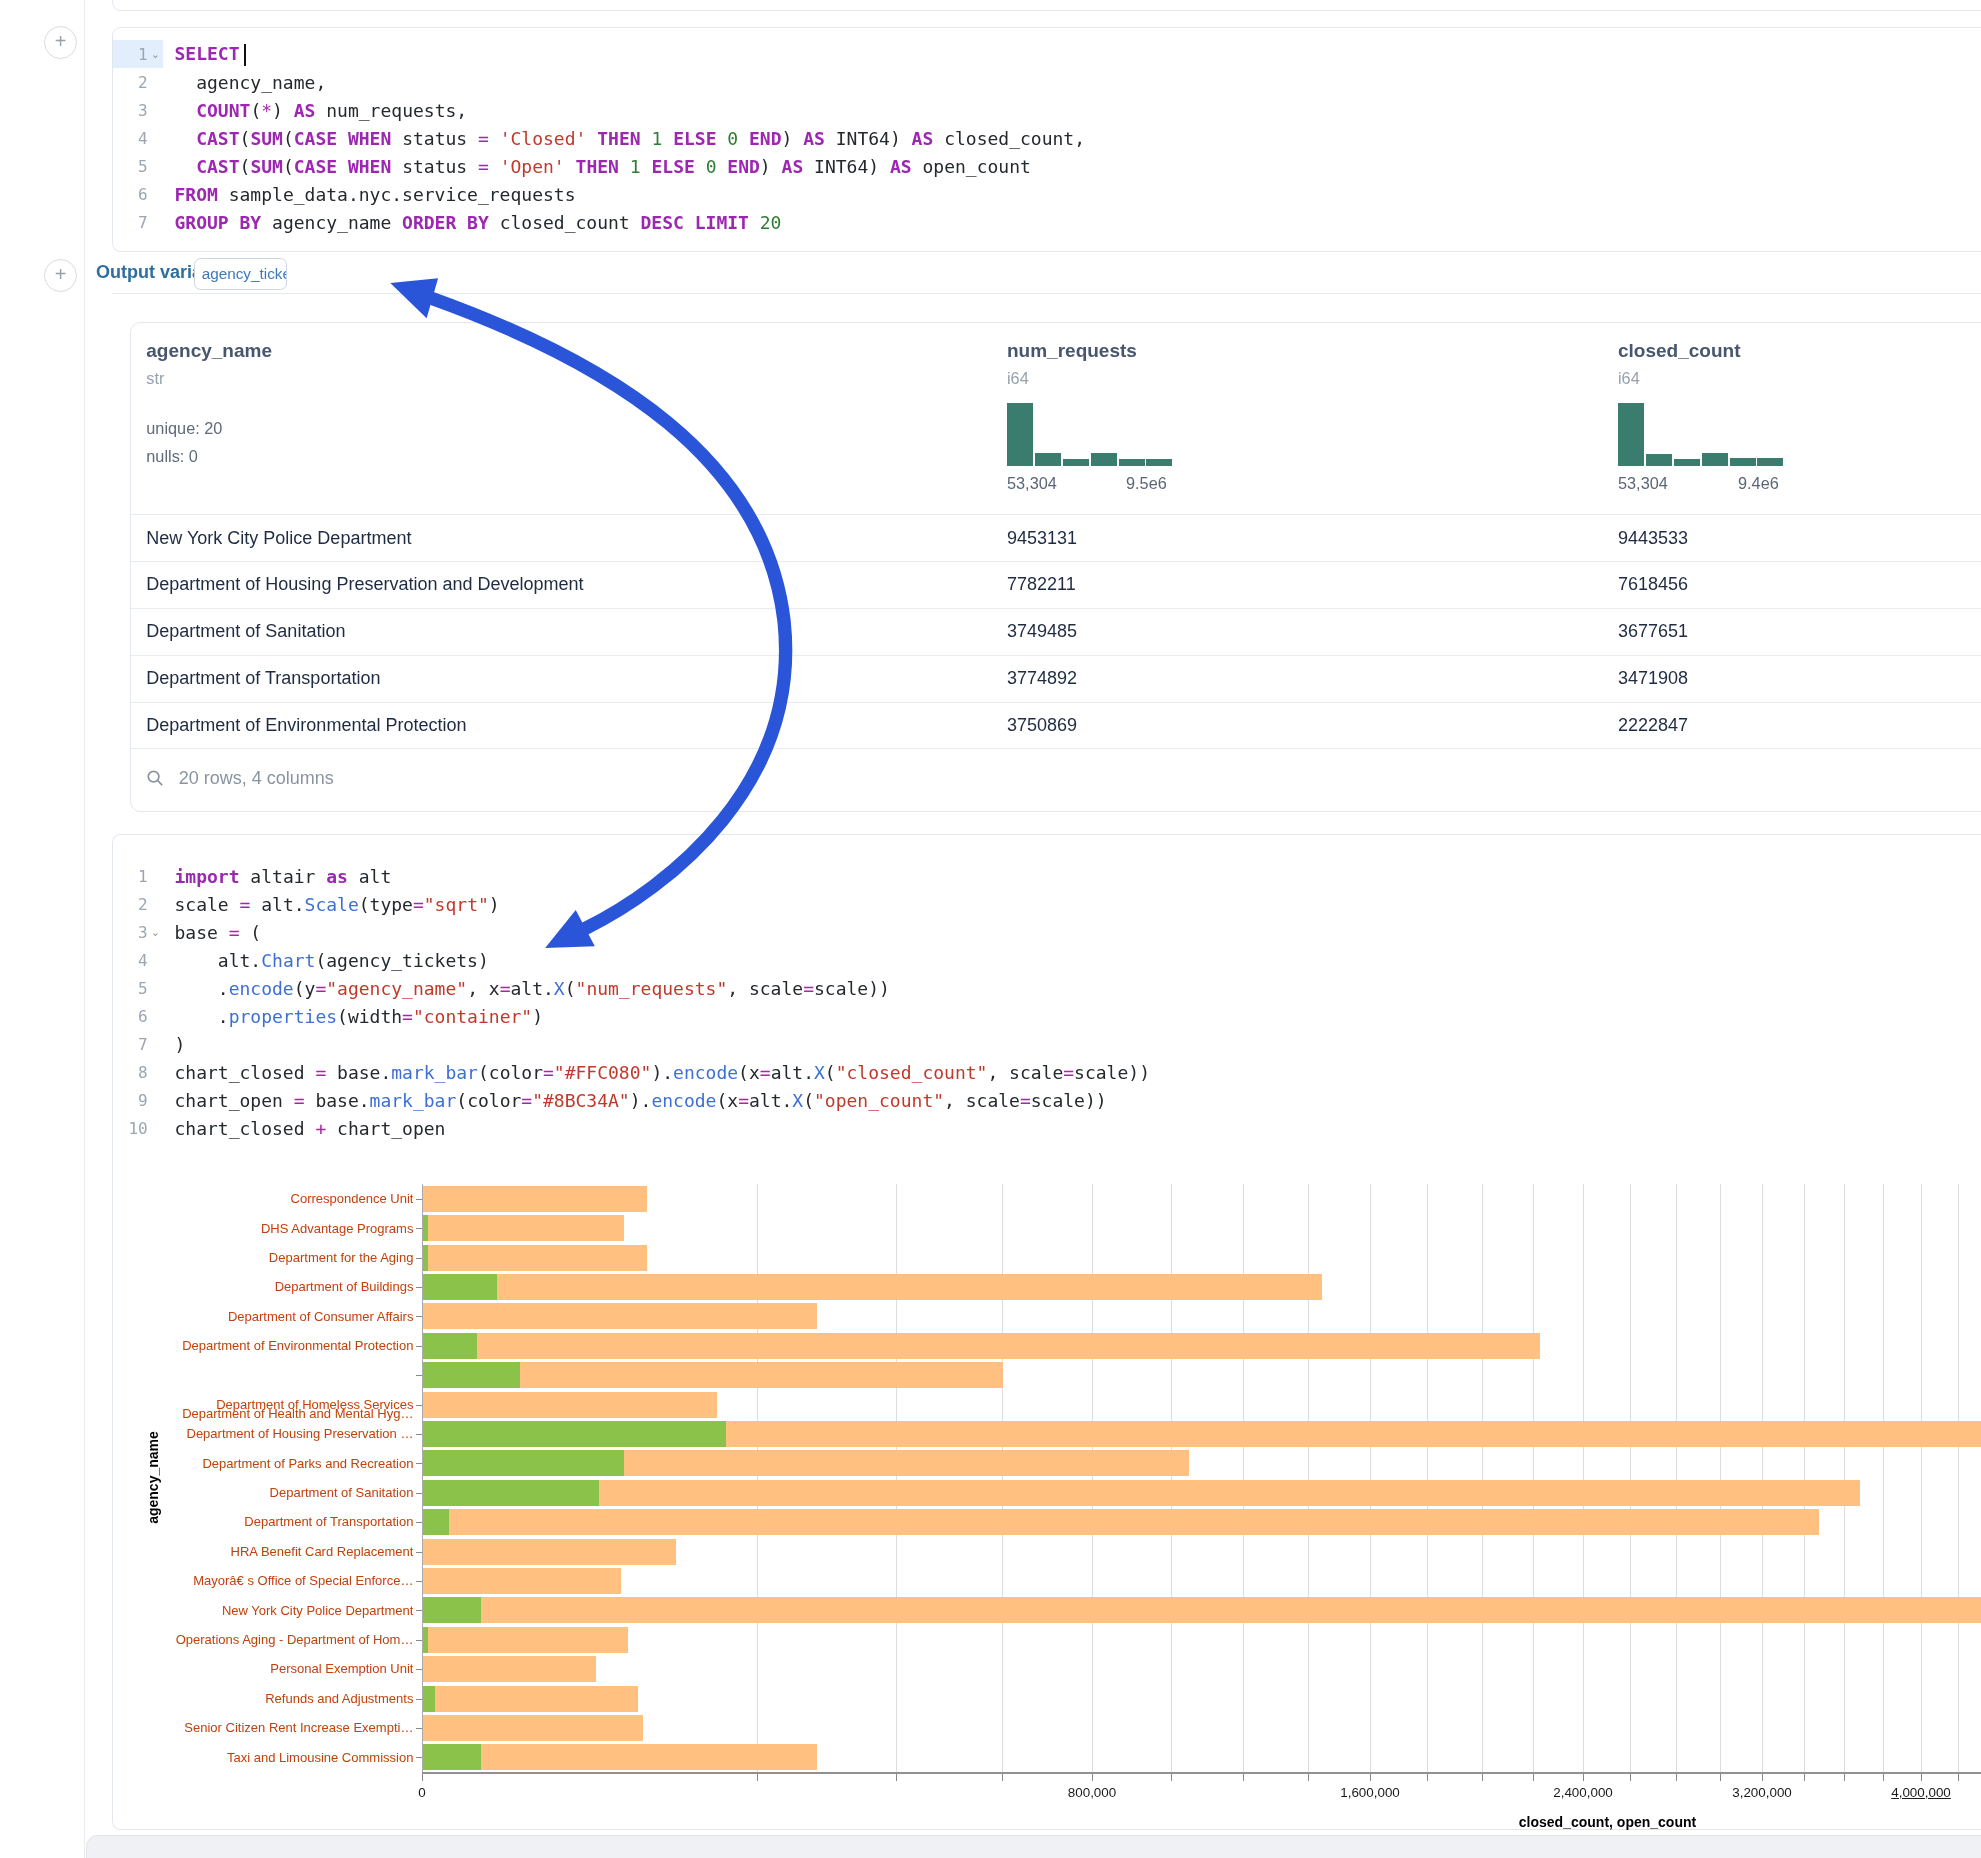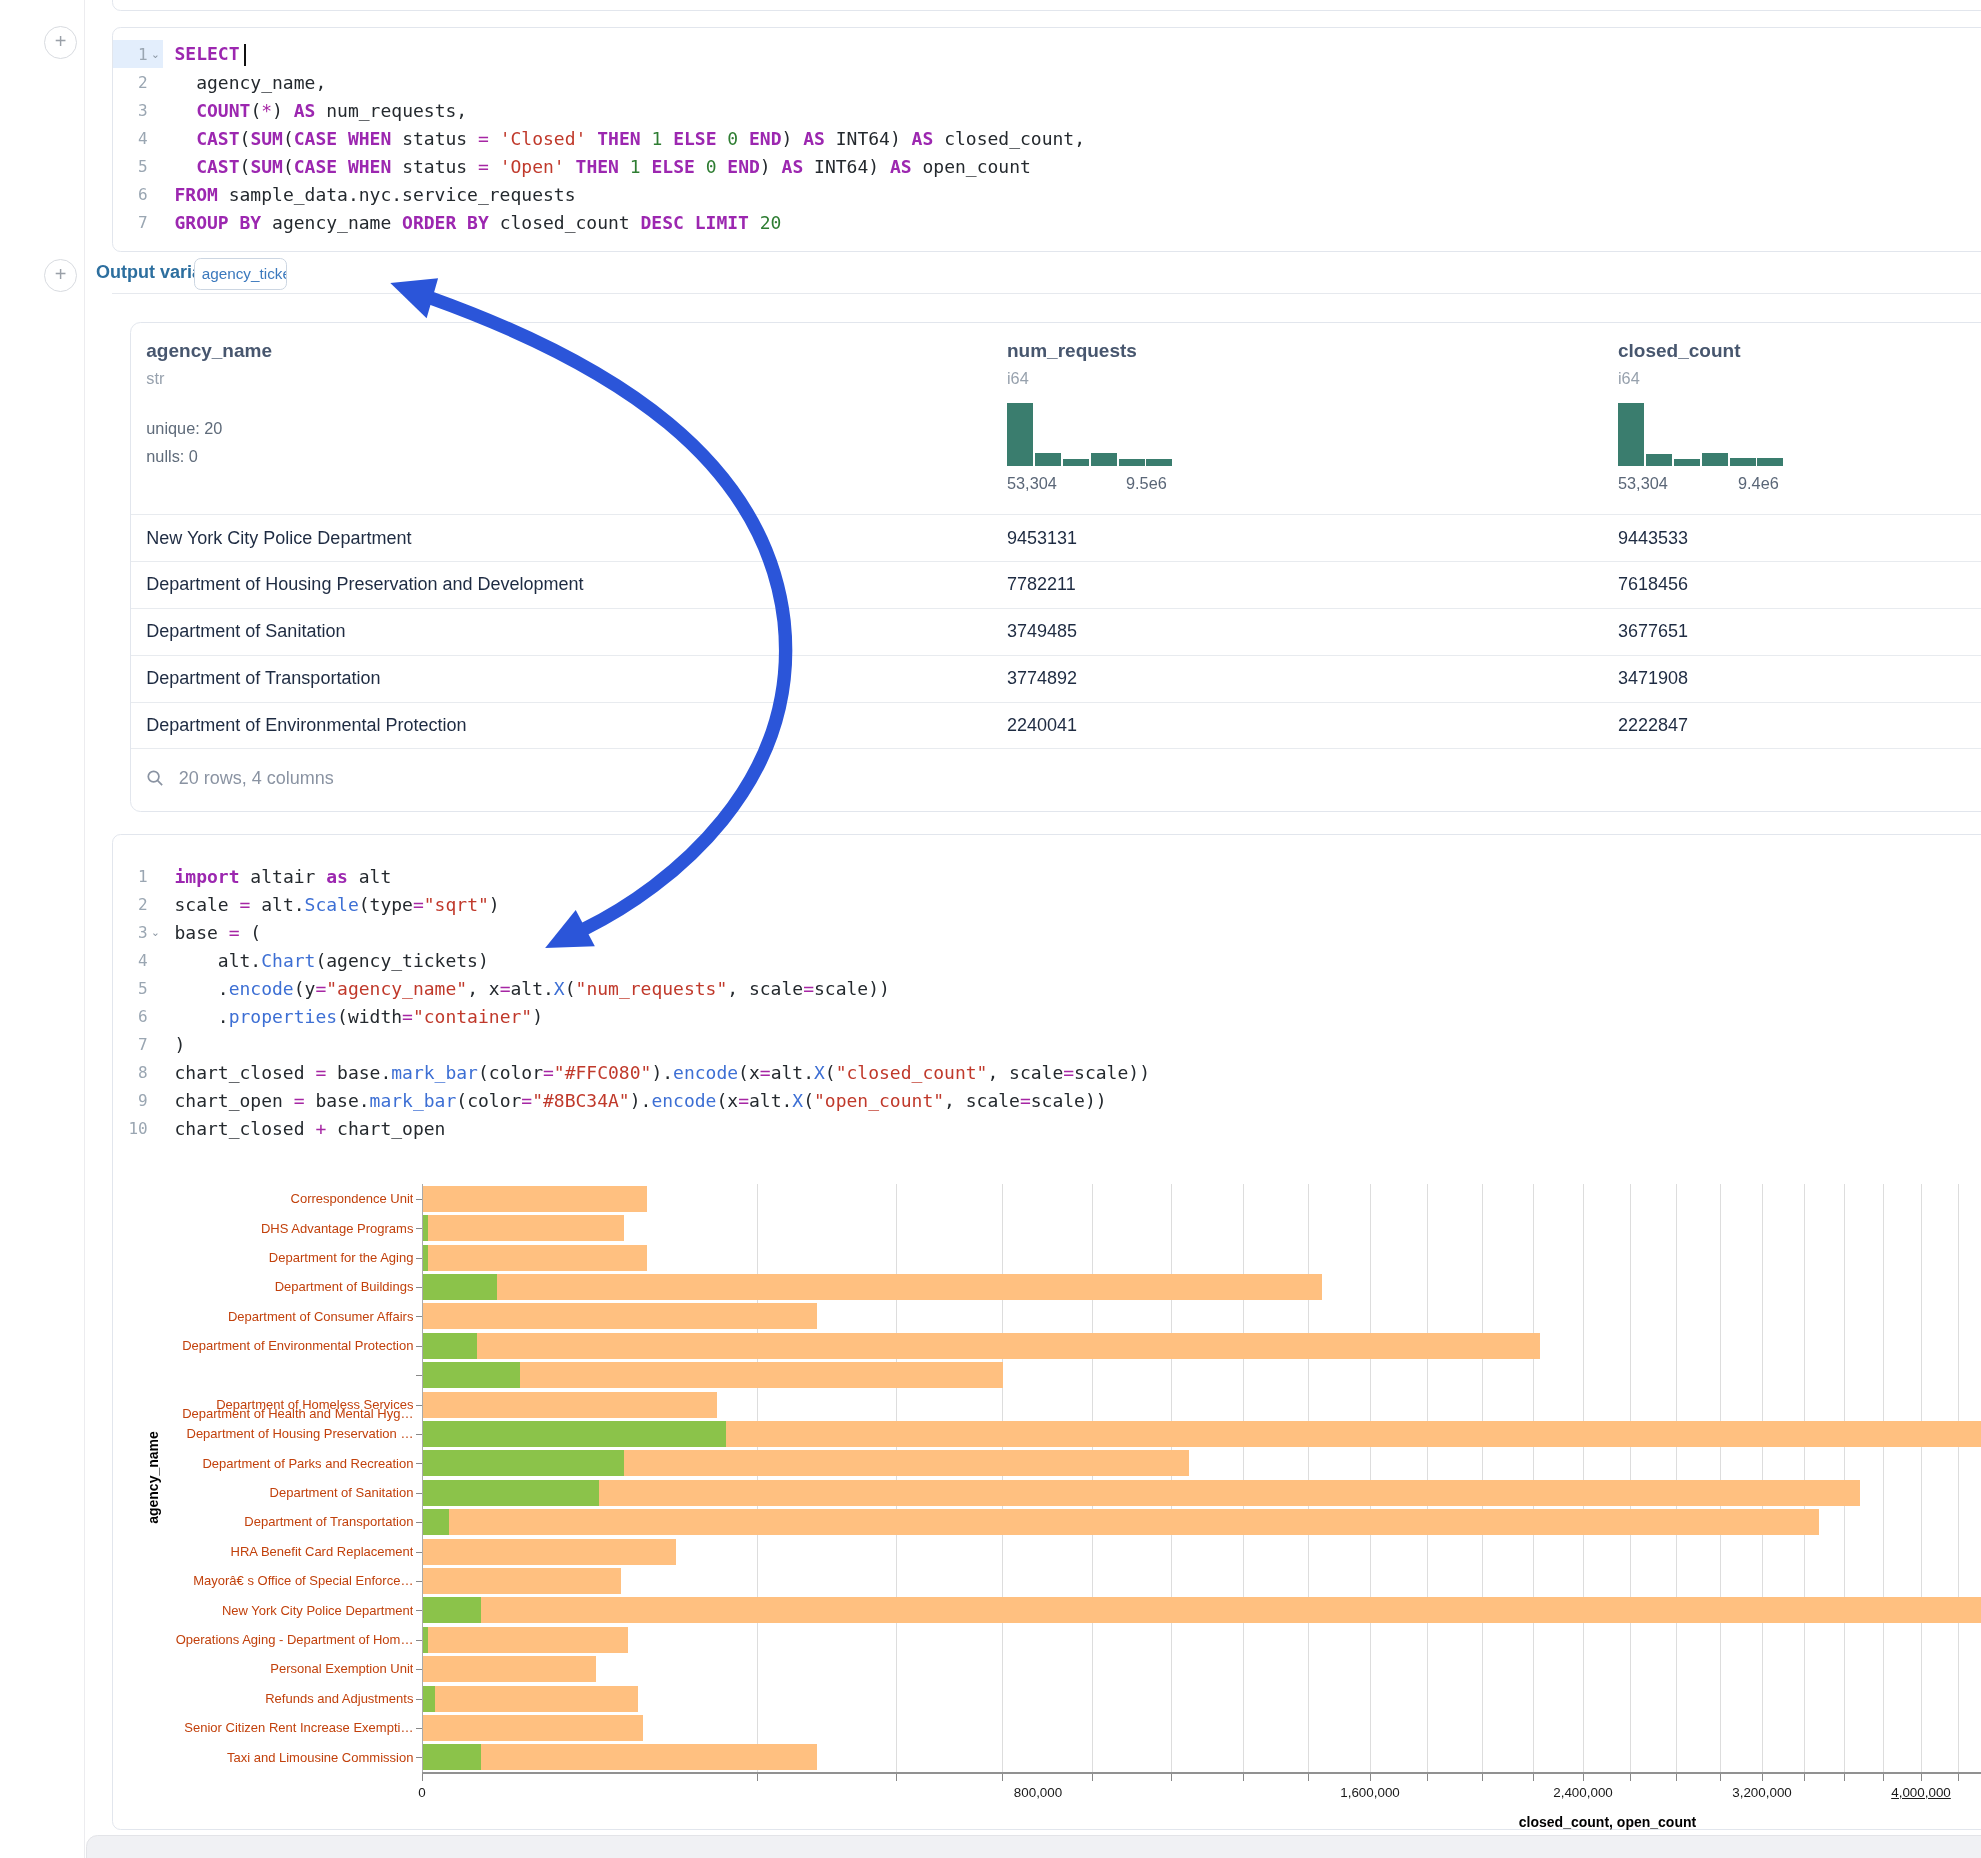--- a/index.html
+++ b/index.html
@@ -174,21 +174,21 @@
       <div class="trow-sep" style="top: 285px;"></div>
       <div class="trow-cell" style="left: 15.3px; top: 298px;">Department of Sanitation</div>
       <div class="trow-cell" style="left: 876px; top: 298px;">3749485</div>
       <div class="trow-cell" style="left: 1487px; top: 298px;">3677651</div>
       <div class="trow-sep" style="top: 332px;"></div>
       <div class="trow-cell" style="left: 15.3px; top: 345px;">Department of Transportation</div>
       <div class="trow-cell" style="left: 876px; top: 345px;">3774892</div>
       <div class="trow-cell" style="left: 1487px; top: 345px;">3471908</div>
       <div class="trow-sep" style="top: 379px;"></div>
       <div class="trow-cell" style="left: 15.3px; top: 392px;">Department of Environmental Protection</div>
-      <div class="trow-cell" style="left: 876px; top: 392px;">2240041</div>
+      <div class="trow-cell" style="left: 876px; top: 392px;">3750869</div>
       <div class="trow-cell" style="left: 1487px; top: 392px;">2222847</div>
       <div class="trow-sep" style="top: 425px;"></div>
     </div>
   <div class="tfooter">
     <svg width="19" height="19" viewBox="0 0 20 20">
       <circle cx="8" cy="8" r="5.6" fill="none" stroke="#8a93a2" stroke-width="1.8"></circle>
       <line x1="12.3" y1="12.3" x2="17" y2="17" stroke="#8a93a2" stroke-width="1.8"></line>
     </svg>
     <span>20 rows, 4 columns</span>
   </div>
@@ -380,21 +380,21 @@
       <div class="xtick" style="left: 1517px; top: 609px;"></div>
       <div class="xtick" style="left: 1563px; top: 609px;"></div>
       <div class="xtick" style="left: 1607px; top: 609px;"></div>
       <div class="xtick" style="left: 1649px; top: 609px;"></div>
       <div class="xtick" style="left: 1691px; top: 609px;"></div>
       <div class="xtick" style="left: 1731px; top: 609px;"></div>
       <div class="xtick" style="left: 1770px; top: 609px;"></div>
       <div class="xtick" style="left: 1808px; top: 609px;"></div>
       <div class="xtick" style="left: 1845px; top: 609px;"></div>
       <div class="xlab" style="left: 309px; top: 620px;">0</div>
-      <div class="xlab" style="left: 925px; top: 620px;">800,000</div>
+      <div class="xlab" style="left: 979px; top: 620px;">800,000</div>
       <div class="xlab" style="left: 1257px; top: 620px;">1,600,000</div>
       <div class="xlab" style="left: 1470px; top: 620px;">2,400,000</div>
       <div class="xlab" style="left: 1649px; top: 620px;">3,200,000</div>
       <div class="xlab" style="left: 1808px; top: 620px; text-decoration: underline;">4,000,000</div>
       <div class="axis-title" style="position: absolute; left: 1351px; top: 649px; width: 287px; text-align: center;">closed_count, open_count</div>
       <div class="axis-title" style="position: absolute; left: -54px; top: 303px; width: 191px; height: 19px; text-align: center; transform: rotate(-90deg);">agency_name</div>
     </div>
 </div>
 
 <div class="bottom-band"></div>

